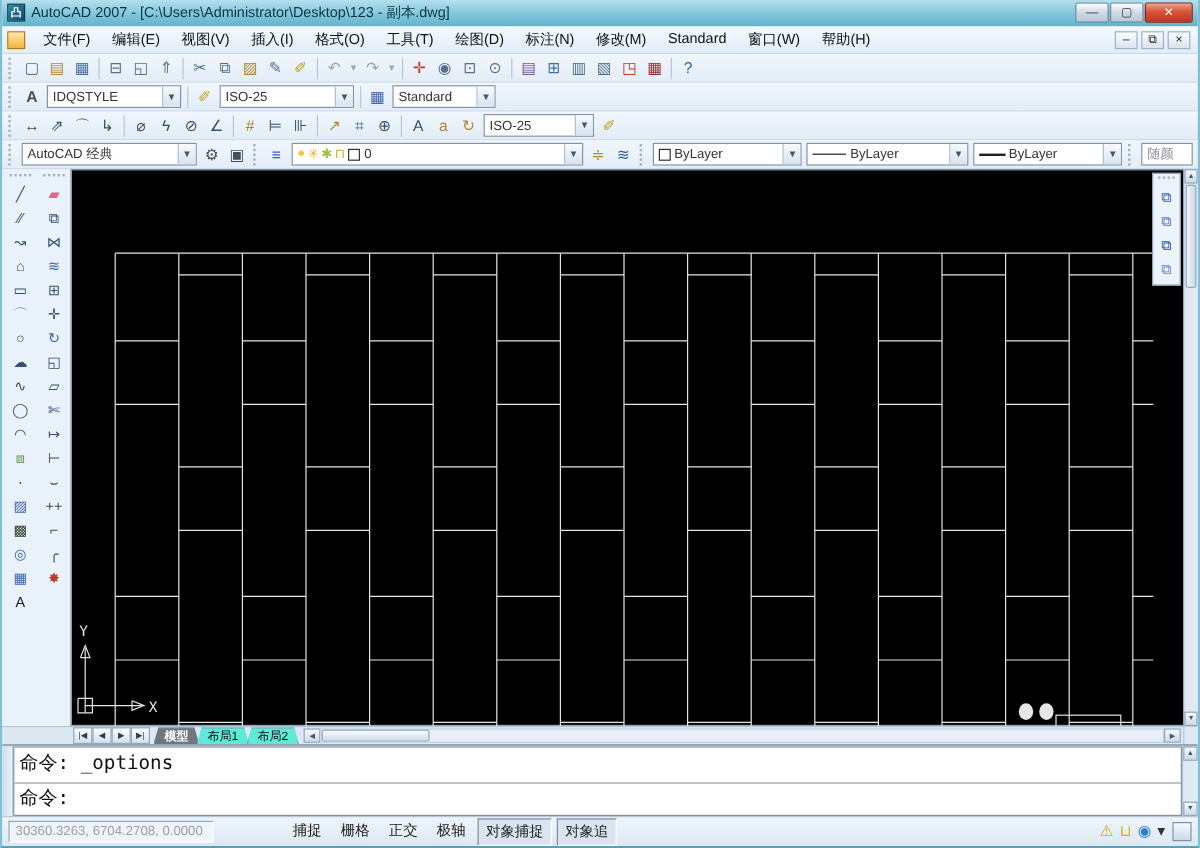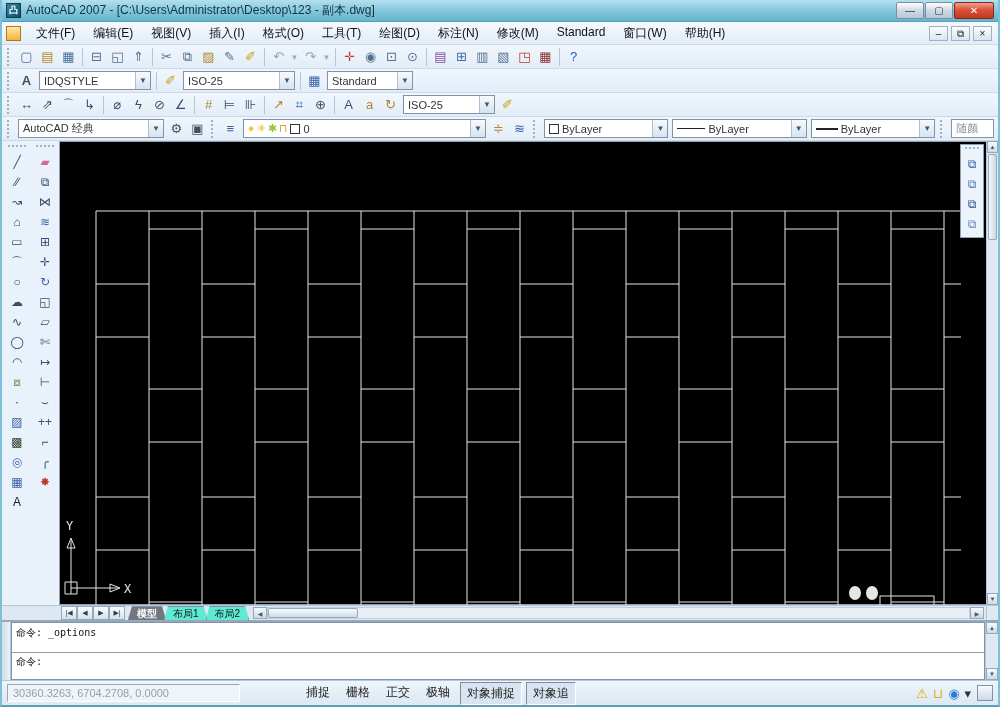--- a/index.html
+++ b/index.html
@@ -59,28 +59,28 @@
   .tab.active { background:#71777f; color:#fff; font-weight:bold; }
   .hscroll { flex:1; display:flex; margin:1px 2px 1px 6px; }
   .hsarrow { width:14px; background:linear-gradient(#f6fafd,#ccd9e7); border:1px solid #93a9bd; font-size:6px; display:flex; align-items:center; justify-content:center; color:#44586c; }
   .htrack { flex:1; background:#e8eff7; border:1px solid #c2d0de; position:relative; }
   .hthumb { position:absolute; left:0; top:0; bottom:0; width:90px; background:linear-gradient(#f8fbfe,#cfdceا)?; background:linear-gradient(#f8fbfe,#cfdcea); border:1px solid #93a9bd; border-radius:2px; }
   .corner { width:12px; background:#dfe9f3; border-left:1px solid #b7c6d6; }
 
   
   .cmdwin { height:60px; flex:0 0 60px; border-top:2px solid #98a8b8; display:flex; background:#e9f2fb; }
   .cmdgrip { flex:0 0 9px; background:linear-gradient(90deg,#cfdcea,#e9f2fb); border-right:1px solid #b7c6d6; }
-  .cmdbody { flex:1; display:flex; flex-direction:column; border:1px solid #8094a8; background:#fff; font-family:"DejaVu Sans Mono",monospace; font-size:10px; }
+  .cmdbody { flex:1; display:flex; flex-direction:column; border:1px solid #8094a8; background:#fff; font-family:"DejaVu Sans Mono",monospace; font-size:16px; }
   .cmdhist { flex:1; padding:3px 4px; border-bottom:1px solid #9a9a9a; white-space:pre; }
   .cmdprompt { flex:1; padding:2px 4px; white-space:pre; }
   .cmdscroll { flex:0 0 13px; border-left:1px solid #b7c6d6; background:#dfe9f3; display:flex; flex-direction:column; }
 
   
   .statusbar { height:25px; flex:0 0 25px; background:linear-gradient(#eef5fb,#dce8f3); border-top:1px solid #b6c6d8; display:flex; align-items:center; padding:0 5px; }
-  .coords { width:233px; height:18px; border:1px solid; border-color:#98a8b8 #fff #fff #98a8b8; background:#eef4fa; color:#9aa0a8; font-size:11px; line-height:16px; padding:0 5px; margin-right:10px; white-space:nowrap; overflow:hidden; }
+  .coords { width:171px; height:18px; border:1px solid; border-color:#98a8b8 #fff #fff #98a8b8; background:#eef4fa; color:#9aa0a8; font-size:11px; line-height:16px; padding:0 5px; margin-right:10px; white-space:nowrap; overflow:hidden; }
   .toggle { padding:2px 6px; margin:0 2px; color:#222; white-space:nowrap; }
   .toggle.on { border:1px solid; border-color:#808e9c #fff #fff #808e9c; background:#d8e5f1; }
   .statusbar .spacer { flex:1; }
   .tray { display:flex; align-items:center; gap:5px; margin-right:6px; }
   .ticon { font-size:13px; }
   .cleanscreen { width:16px; height:16px; border:1px solid #7d93a8; background:linear-gradient(#f6fafd,#ccd9e7); }
 </style>
 </head>
 <body>
 

